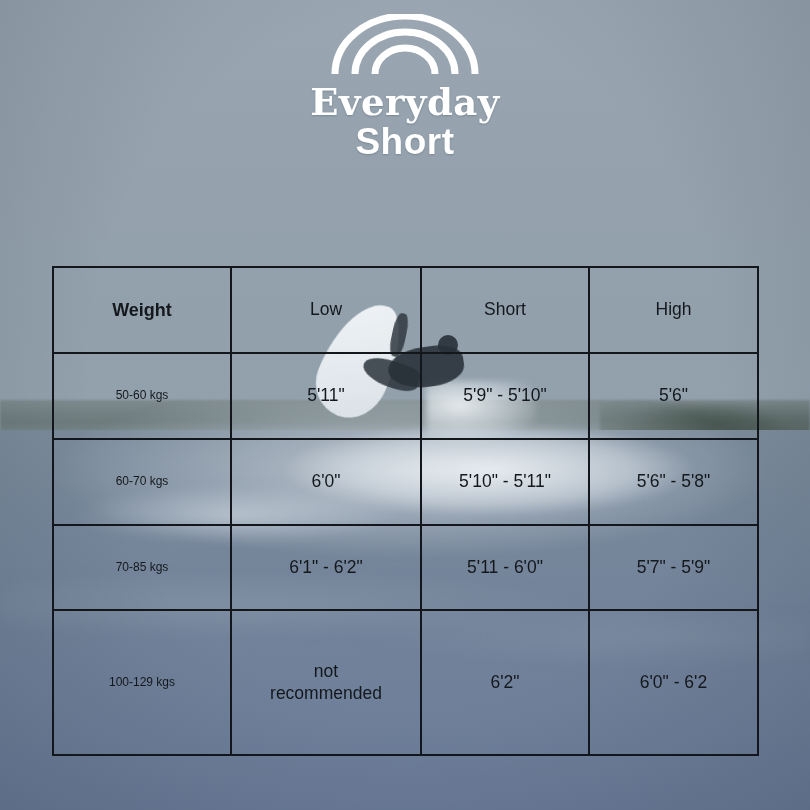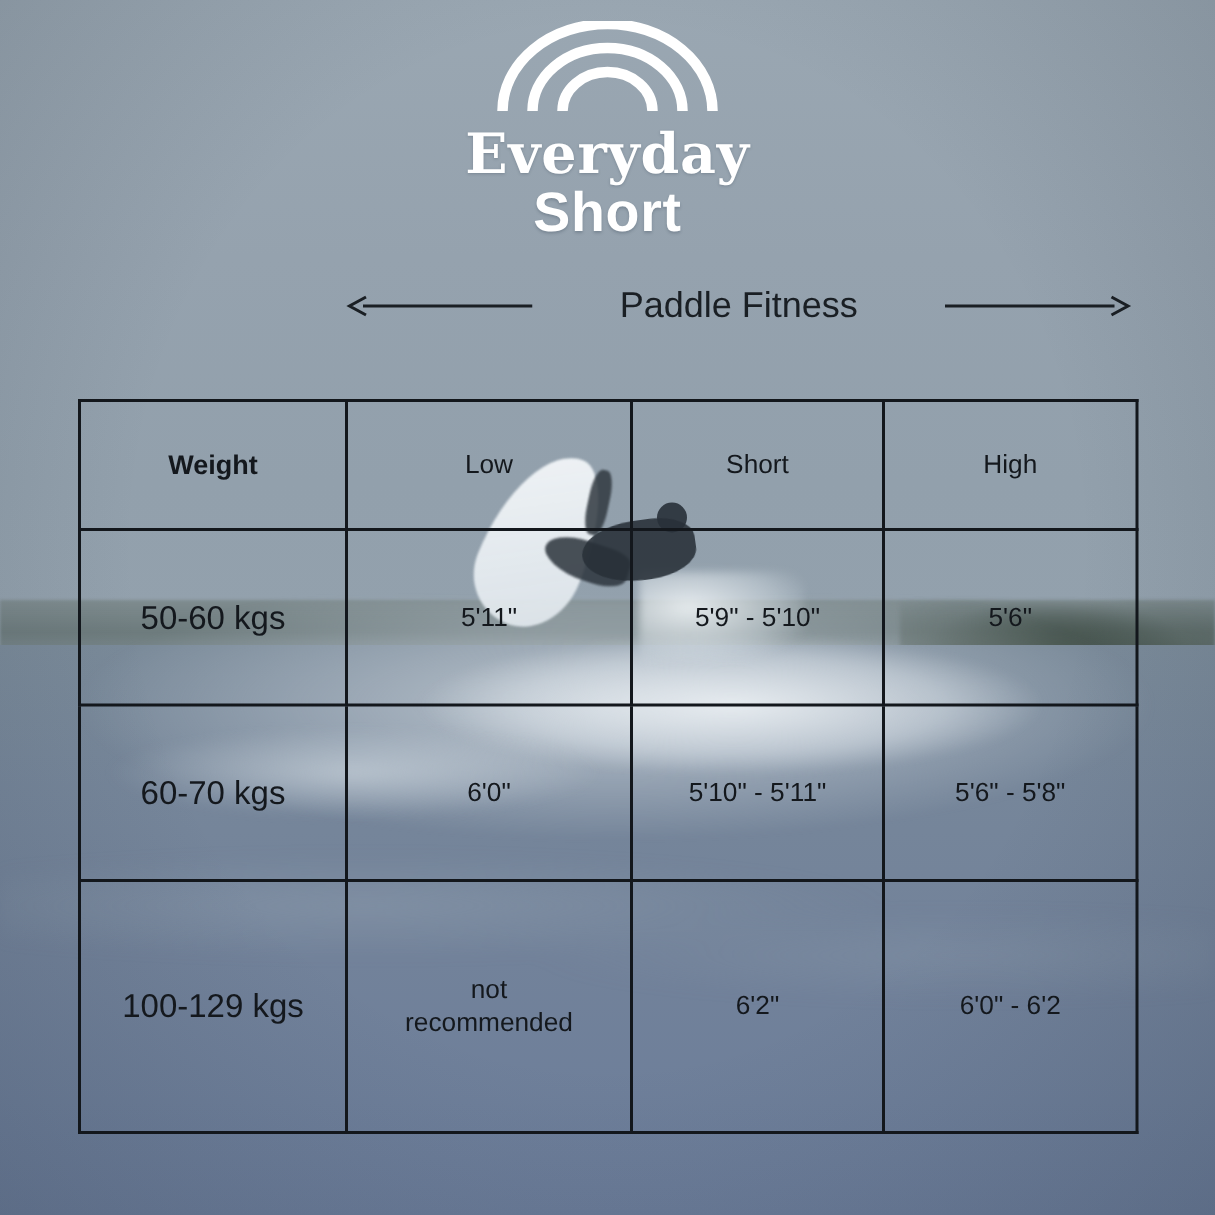--- a/index.html
+++ b/index.html
@@ -172,21 +172,21 @@
   }
   table.sizechart thead th {
     height: 76px;
     font-weight: 400;
     font-size: 17.5px;
   }
   table.sizechart thead th.weight-head {
     font-weight: 700;
     font-size: 18px;
   }
-  table.sizechart tbody td:first-child { font-size: 22px; }
+  table.sizechart tbody td:first-child { font-size: 12px; }
   col.c1 { width: 178px; }
   col.c2 { width: 190px; }
   col.c3 { width: 168px; }
   col.c4 { width: 169px; }
   .cell-multiline { white-space: pre-line; }
 </style>
 </head>
 <body>
 
 <div class="canvas">
@@ -214,31 +214,20 @@
   <div class="logo">
     <svg class="arches" viewBox="0 0 152 62" aria-hidden="true">
       <path d="M6 60 A70 58 0 0 1 146 60" fill="none" stroke="#ffffff" stroke-width="7"></path>
       <path d="M26 60 A50 42 0 0 1 126 60" fill="none" stroke="#ffffff" stroke-width="7"></path>
       <path d="M46 60 A30 26 0 0 1 106 60" fill="none" stroke="#ffffff" stroke-width="7"></path>
     </svg>
     <div class="brand-line1">Everyday</div>
     <div class="brand-line2">Short</div>
   </div>
 
-  <div class="axis-row">
-    <svg class="arrow-svg" width="125" height="16" viewBox="0 0 125 16" aria-hidden="true">
-      <line x1="12" y1="8" x2="125" y2="8" stroke="#1a1f24" stroke-width="2"></line>
-      <polyline points="14,2 3,8 14,14" fill="none" stroke="#1a1f24" stroke-width="2"></polyline>
-    </svg>
-    <div class="axis-title">Paddle Fitness</div>
-    <svg class="arrow-svg" width="125" height="16" viewBox="0 0 125 16" aria-hidden="true">
-      <line x1="0" y1="8" x2="113" y2="8" stroke="#1a1f24" stroke-width="2"></line>
-      <polyline points="111,2 122,8 111,14" fill="none" stroke="#1a1f24" stroke-width="2"></polyline>
-    </svg>
-  </div>
 
   <div class="table-wrap">
     <table class="sizechart">
       <colgroup>
         <col class="c1">
           <col class="c2">
           <col class="c3">
           <col class="c4">
       </colgroup>
       <thead>
@@ -256,20 +245,26 @@
           <td class="cell-multiline">5'9" - 5'10"</td>
           <td class="cell-multiline">5'6"</td>
         </tr>
         <tr>
           <td>60-70 kgs</td>
           <td class="cell-multiline">6'0"</td>
           <td class="cell-multiline">5'10" - 5'11"</td>
           <td class="cell-multiline">5'6" - 5'8"</td>
         </tr>
         <tr>
+          <td>70-85 kgs</td>
+          <td class="cell-multiline">6'1" - 6'2"</td>
+          <td class="cell-multiline">5'11 - 6'0"</td>
+          <td class="cell-multiline">5'7" - 5'9"</td>
+        </tr>
+        <tr>
           <td>100-129 kgs</td>
           <td class="cell-multiline">not
 recommended</td>
           <td class="cell-multiline">6'2"</td>
           <td class="cell-multiline">6'0" - 6'2</td>
         </tr>
       </tbody>
     </table>
   </div>
 

